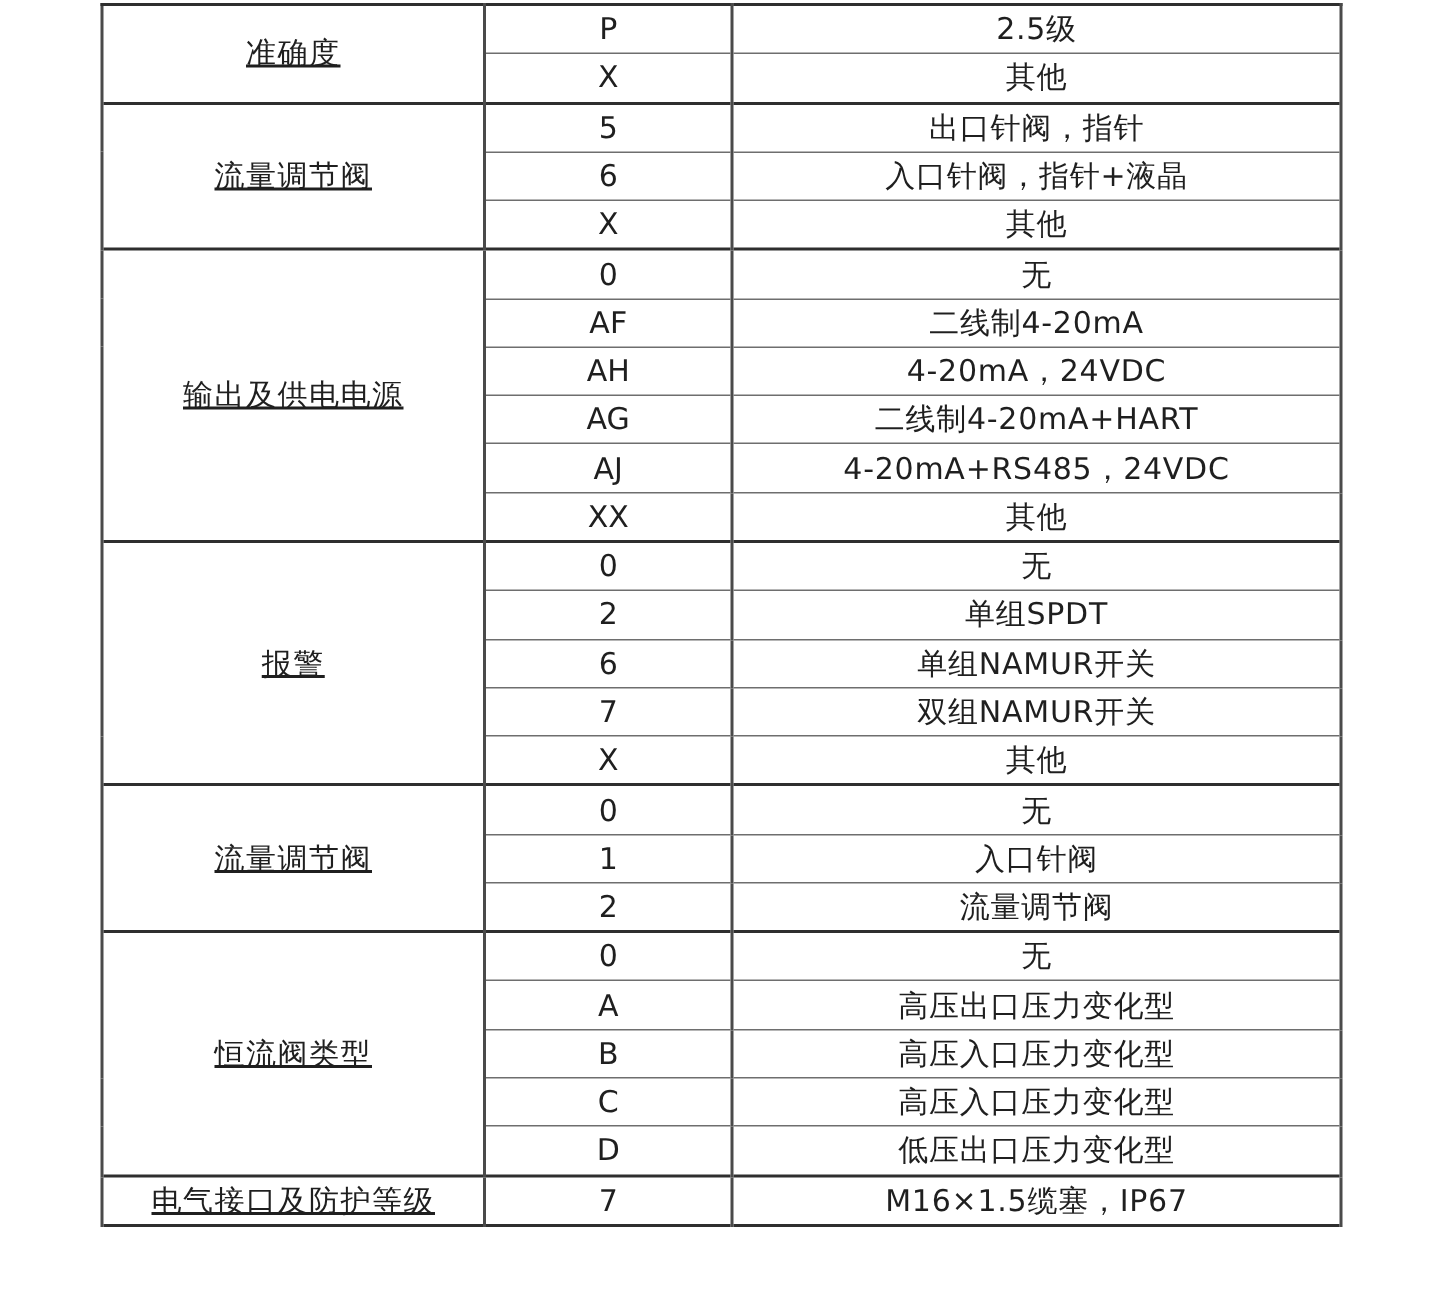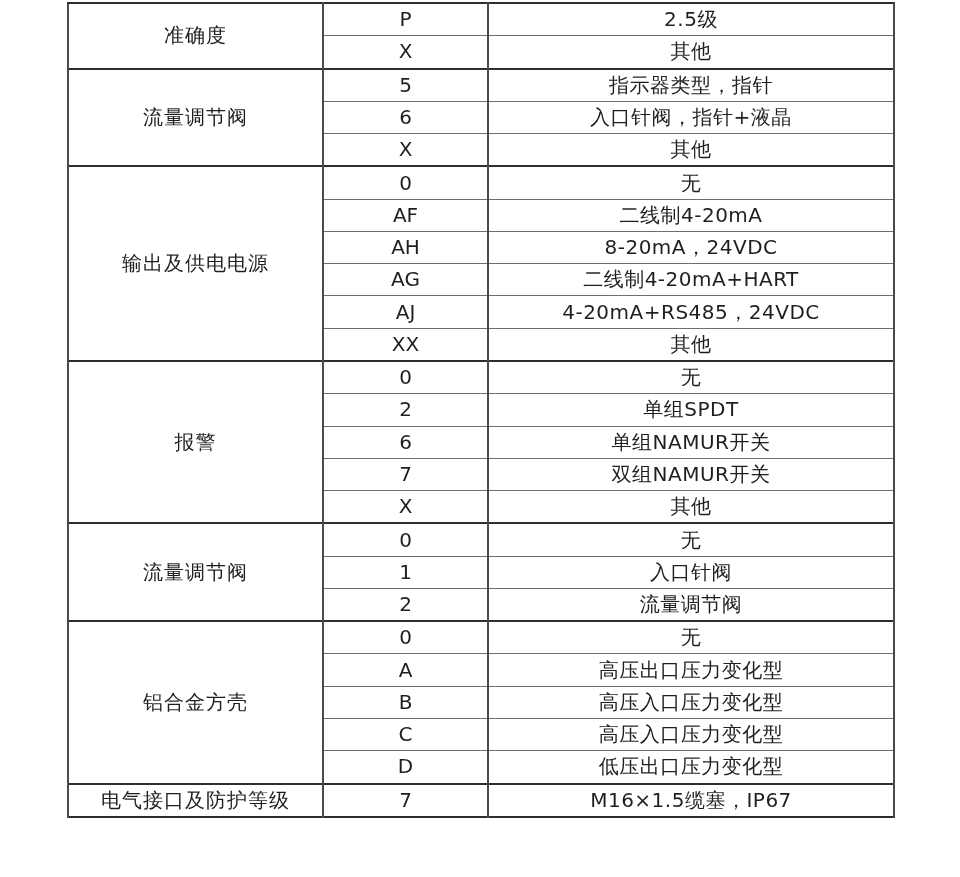--- a/index.html
+++ b/index.html
@@ -40,21 +40,21 @@
     border-bottom:1px solid var(--border-inner);
     border-left:2px solid var(--border-vert);
     border-right:2px solid var(--border-vert);
     background:#ffffff;
     white-space:nowrap;
     overflow:hidden;
   }
   table.spec tr.group-start td{
     border-top:2px solid var(--border-strong);
   }
-  td.cat{letter-spacing:1px;}
+  td.cat{letter-spacing:1px;text-decoration:underline;}
   td.desc{letter-spacing:0.5px;border-radius:13px;}
 </style>
 </head>
 <body>
 
 <div class="page">
   <table class="spec">
     <colgroup>
       <col style="width:255px">
       <col style="width:165px">
@@ -66,42 +66,42 @@
           <td class="code">P</td>
           <td class="desc">2.5级</td>
         </tr>
         <tr>
           <td class="code">X</td>
           <td class="desc">其他</td>
         </tr>
         <tr class="group-start">
           <td class="cat" rowspan="3">流量调节阀</td>
           <td class="code">5</td>
-          <td class="desc">指示器类型，指针</td>
+          <td class="desc">出口针阀，指针</td>
         </tr>
         <tr>
           <td class="code">6</td>
           <td class="desc">入口针阀，指针+液晶</td>
         </tr>
         <tr>
           <td class="code">X</td>
           <td class="desc">其他</td>
         </tr>
         <tr class="group-start">
           <td class="cat" rowspan="6">输出及供电电源</td>
           <td class="code">0</td>
           <td class="desc">无</td>
         </tr>
         <tr>
           <td class="code">AF</td>
           <td class="desc">二线制4-20mA</td>
         </tr>
         <tr>
           <td class="code">AH</td>
-          <td class="desc">8-20mA，24VDC</td>
+          <td class="desc">4-20mA，24VDC</td>
         </tr>
         <tr>
           <td class="code">AG</td>
           <td class="desc">二线制4-20mA+HART</td>
         </tr>
         <tr>
           <td class="code">AJ</td>
           <td class="desc">4-20mA+RS485，24VDC</td>
         </tr>
         <tr>
@@ -136,21 +136,21 @@
         </tr>
         <tr>
           <td class="code">1</td>
           <td class="desc">入口针阀</td>
         </tr>
         <tr>
           <td class="code">2</td>
           <td class="desc">流量调节阀</td>
         </tr>
         <tr class="group-start">
-          <td class="cat" rowspan="5">铝合金方壳</td>
+          <td class="cat" rowspan="5">恒流阀类型</td>
           <td class="code">0</td>
           <td class="desc">无</td>
         </tr>
         <tr>
           <td class="code">A</td>
           <td class="desc">高压出口压力变化型</td>
         </tr>
         <tr>
           <td class="code">B</td>
           <td class="desc">高压入口压力变化型</td>

